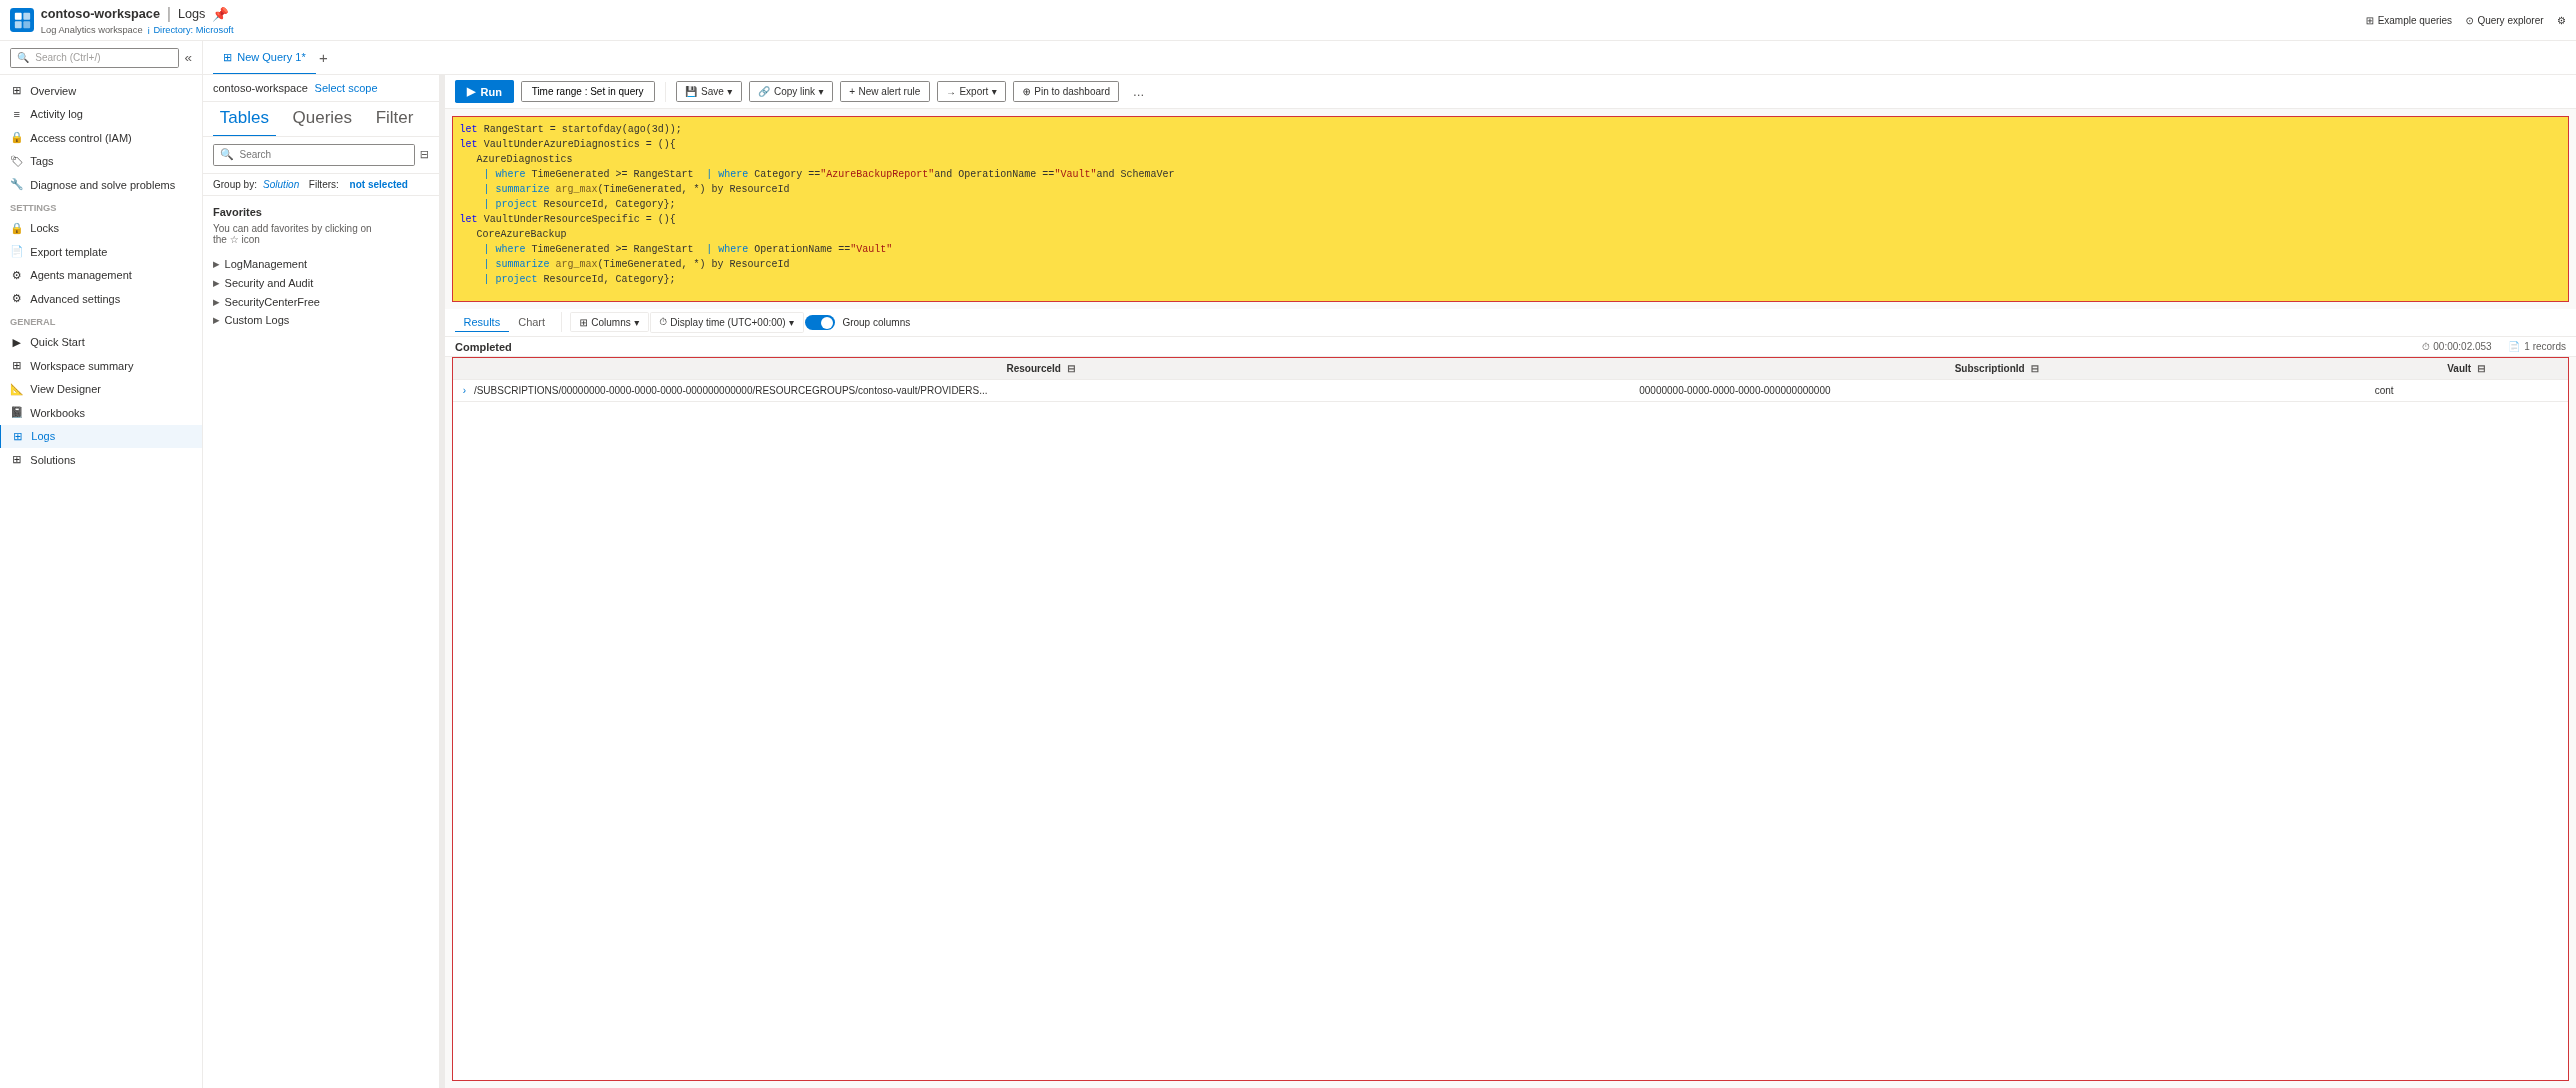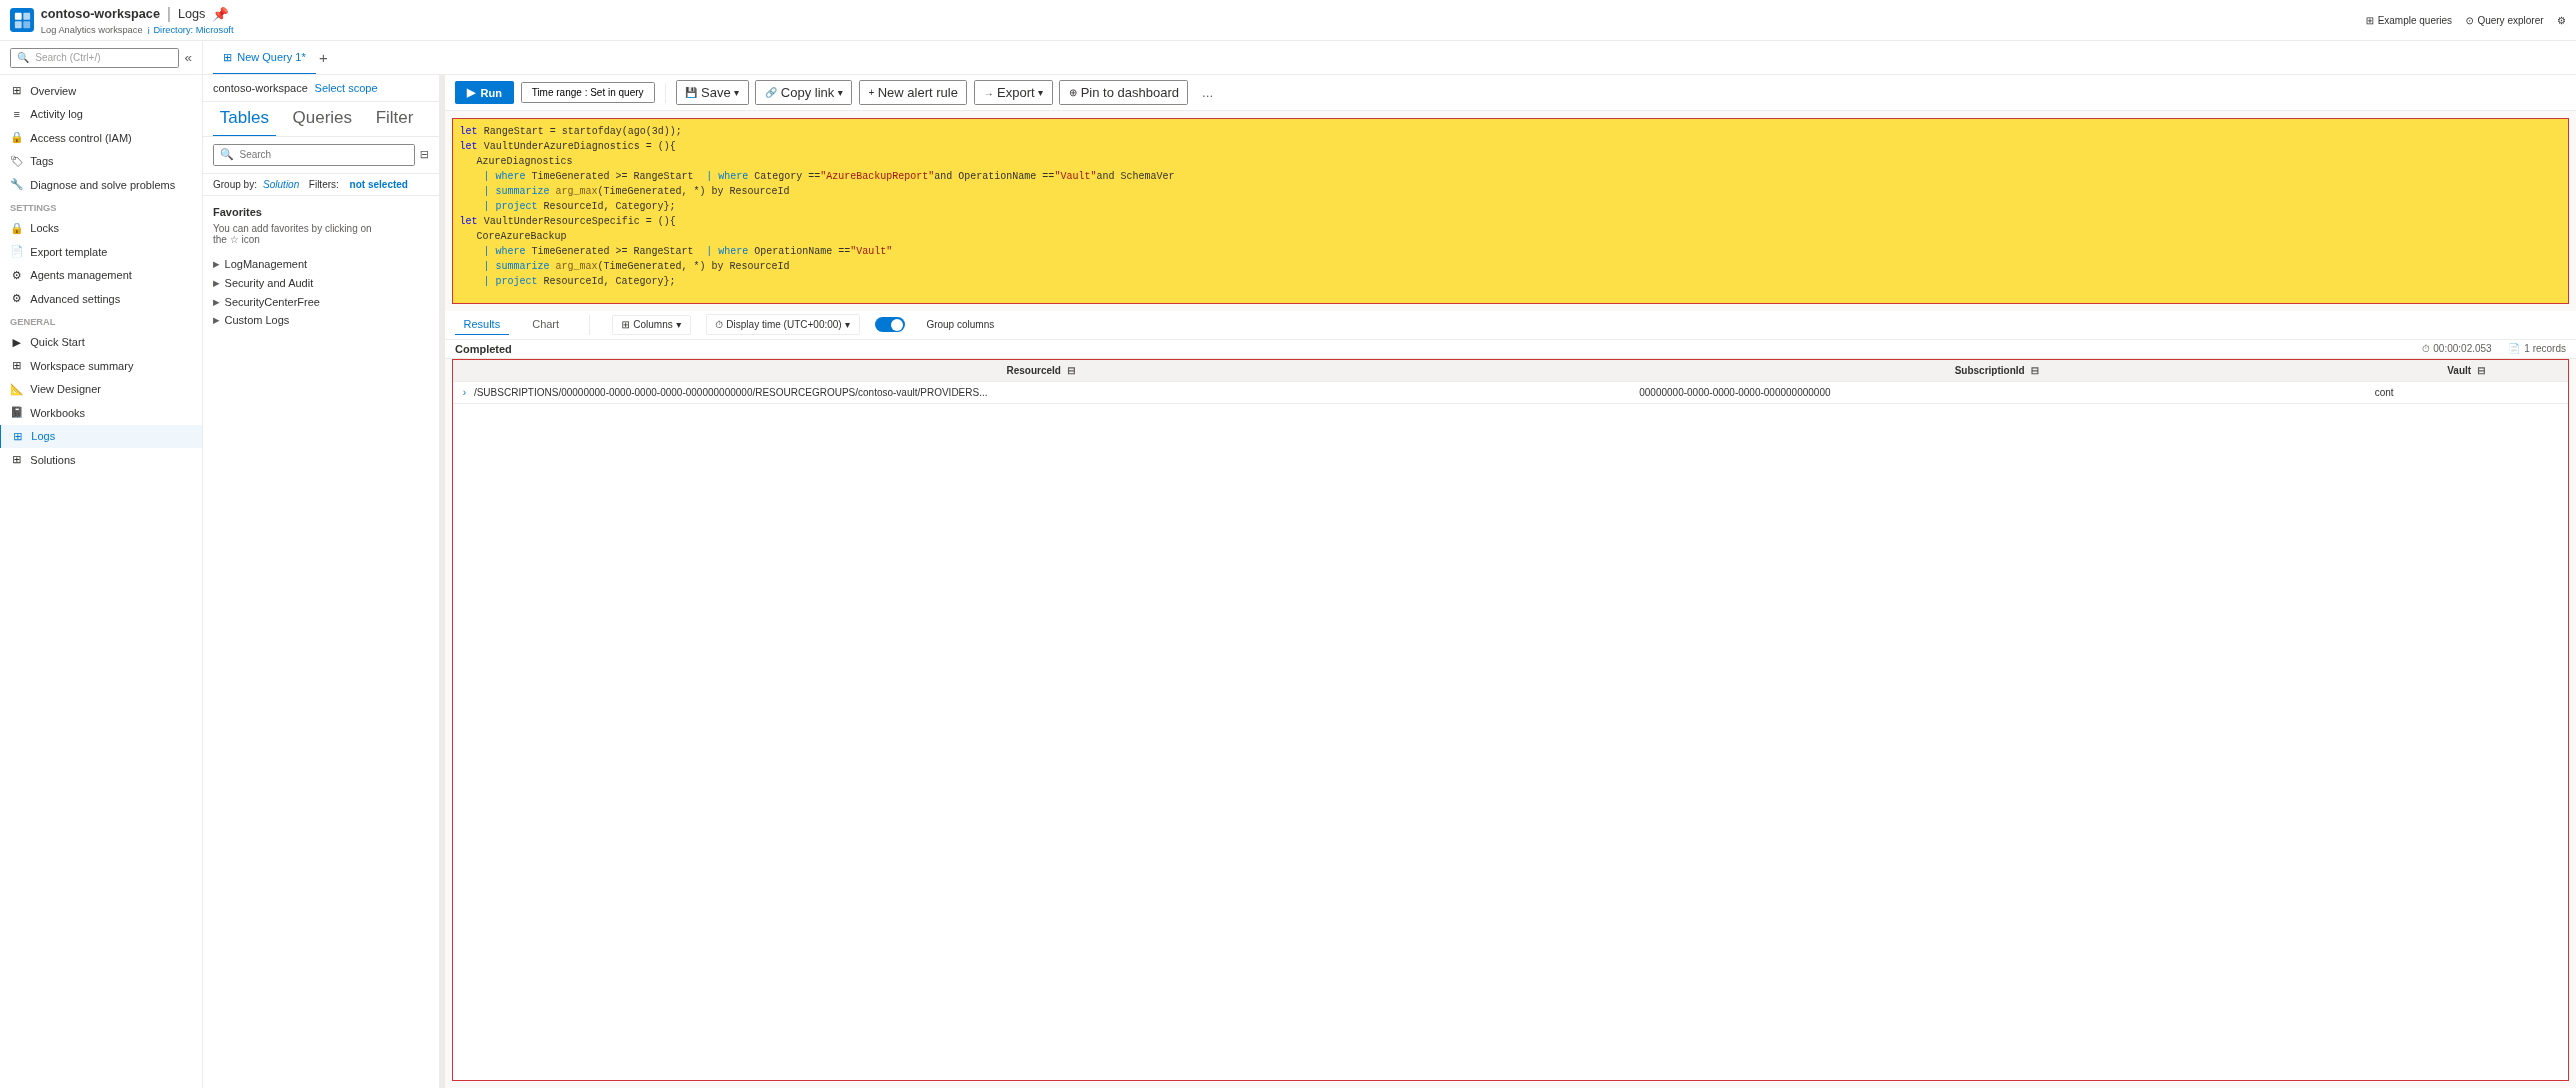--- a/index.html
+++ b/index.html
@@ -254,21 +254,21 @@
       align-items: center;
       gap: 3.4px;
       padding: 4.2px 8.5px;
       border: 0.8px solid #8a8886;
       background: #fff;
       border-radius: 1.7px;
       cursor: pointer;
       font-size: 10px;
       color: #323130;
     }
-    .toolbar-btn-text { font-size: 13px; }
+    .toolbar-btn-text { font-size: 10px; }
     .toolbar-more { padding: 3.4px 6.8px; cursor: pointer; font-size: 13.5px; color: #605e5c; }
     
     
     .query-editor {
       border: 1.7px solid #d13438;
       margin: 6.8px;
       background: #fde047;
       font-family: 'Consolas', 'Courier New', monospace;
       font-size: 10px;
       padding: 6.8px;
@@ -284,21 +284,21 @@
     .code-line .pipe { color: #0078d4; padding-left: 6.8px; }
     .code-indent { padding-left: 17px; }
     
     
     .results-toolbar {
       display: flex;
       align-items: center;
       padding: 3.4px 10px;
       background: #fff;
       border-bottom: 0.8px solid #edebe9;
-      gap: 15px;
+      gap: 1px;
     }
     .results-tab {
       padding: 3.4px 8.5px;
       cursor: pointer;
       font-size: 11px;
       color: #605e5c;
       border-bottom: 1.7px solid transparent;
     }
     .results-tab.active {
       color: #0078d4;

